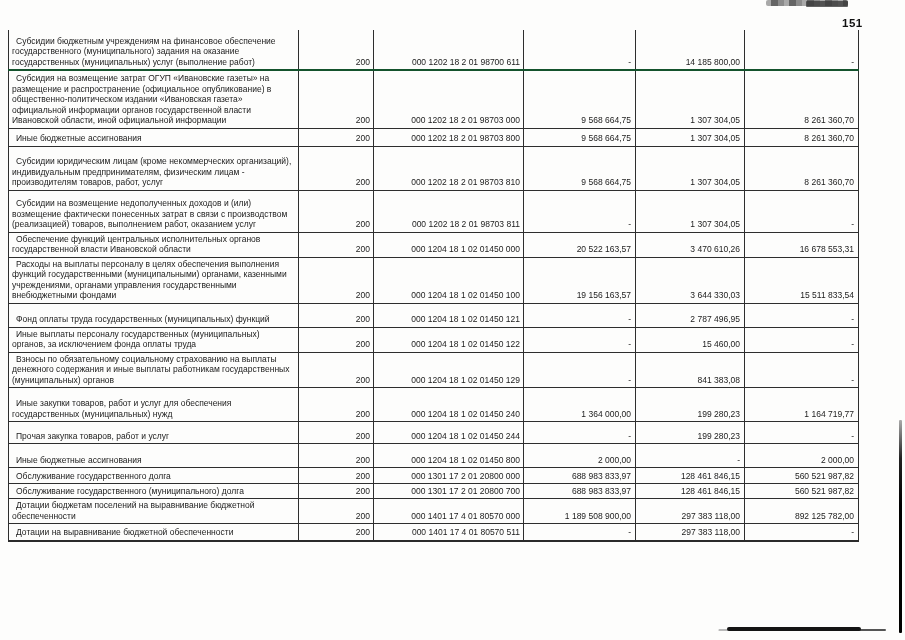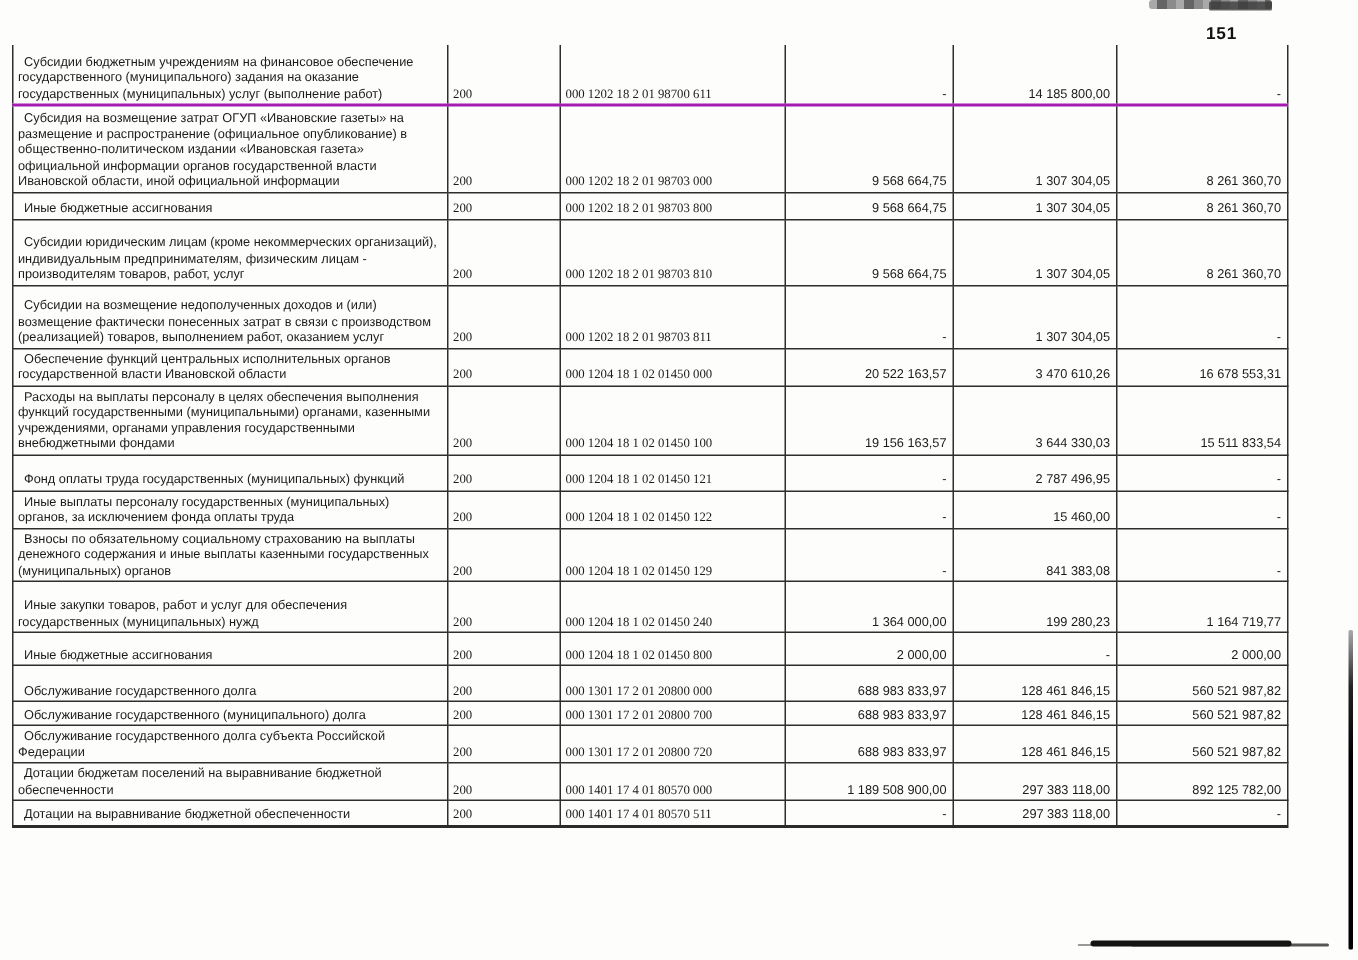--- a/index.html
+++ b/index.html
@@ -5,21 +5,21 @@
   html,body{margin:0;padding:0;}
   body{
     width:905px;height:640px;overflow:hidden;
     background:#fdfdfc;
     font-family:"Liberation Sans","DejaVu Sans",sans-serif;
     color:#1b1b1b;
     position:relative;
   }
   .page{position:absolute;inset:0;}
   .page-number{
-    position:absolute;top:17px;left:804px;
+    position:absolute;top:17px;left:842px;
     font-size:11.5px;font-weight:bold;color:#111;
     letter-spacing:.5px;
   }
   
   .smudge-top{
     position:absolute;top:0;left:766px;width:82px;height:6px;
     background:repeating-linear-gradient(90deg,#9a9a9a 0 5px,#4a4a4a 5px 12px,#777 12px 18px);
     opacity:.85;border-radius:2px;
   }
   .smudge-top-dark{
@@ -45,23 +45,23 @@
     border-bottom-width:2px;
   }
   td{
     border:1px solid #2e2e2e;
     font-size:8.5px;line-height:10.5px;
     vertical-align:bottom;
     padding:1px 3px 2px 3px;
     overflow:hidden;
   }
   tbody tr:first-child td{border-top:none;}
-  tbody tr:first-child{border-bottom:2px solid #a21caf;margin-left:12px;}
+  tbody tr:first-child{border-bottom:2px solid #14532d;margin-left:12px;}
   td.c-name{padding-left:3px;text-indent:4px;}
-  td.c-center{text-align:left;white-space:nowrap;font-family:Liberation Serif, serif;}
+  td.c-center{text-align:right;white-space:nowrap;}
   td.c-num{text-align:right;white-space:nowrap;padding-right:4px;}
   
   tbody tr:nth-child(1){height:40px}
   tbody tr:nth-child(2){height:58px}
   tbody tr:nth-child(3){height:18px}
   tbody tr:nth-child(4){height:44px}
   tbody tr:nth-child(5){height:42px}
   tbody tr:nth-child(6){height:22px}
   tbody tr:nth-child(7){height:46px}
   tbody tr:nth-child(8){height:24px}
@@ -177,38 +177,46 @@
     <tr>
       <td class="c-name">Иные выплаты персоналу государственных (муниципальных) органов, за исключением фонда оплаты труда</td>
       <td class="c-center">200</td>
       <td class="c-center">000 1204 18 1 02 01450 122</td>
       <td class="c-num">-</td>
       <td class="c-num">15 460,00</td>
       <td class="c-num">-</td>
     </tr>
 
     <tr>
-      <td class="c-name">Взносы по обязательному социальному страхованию на выплаты денежного содержания и иные выплаты казенными государственных (муниципальных) органов</td>
+      <td class="c-name">Взносы по обязательному социальному страхованию на выплаты денежного содержания и иные выплаты работникам государственных (муниципальных) органов</td>
       <td class="c-center">200</td>
       <td class="c-center">000 1204 18 1 02 01450 129</td>
       <td class="c-num">-</td>
       <td class="c-num">841 383,08</td>
       <td class="c-num">-</td>
     </tr>
 
 
     <tr>
       <td class="c-name">Иные закупки товаров, работ и услуг для обеспечения государственных (муниципальных) нужд</td>
       <td class="c-center">200</td>
       <td class="c-center">000 1204 18 1 02 01450 240</td>
       <td class="c-num">1 364 000,00</td>
       <td class="c-num">199 280,23</td>
       <td class="c-num">1 164 719,77</td>
     </tr>
 
+    <tr>
+      <td class="c-name">Прочая закупка товаров, работ и услуг</td>
+      <td class="c-center">200</td>
+      <td class="c-center">000 1204 18 1 02 01450 244</td>
+      <td class="c-num">-</td>
+      <td class="c-num">199 280,23</td>
+      <td class="c-num">-</td>
+    </tr>
 
     <tr>
       <td class="c-name">Иные бюджетные ассигнования</td>
       <td class="c-center">200</td>
       <td class="c-center">000 1204 18 1 02 01450 800</td>
       <td class="c-num">2 000,00</td>
       <td class="c-num">-</td>
       <td class="c-num">2 000,00</td>
     </tr>
 
@@ -224,28 +232,20 @@
 
     <tr>
       <td class="c-name">Обслуживание государственного (муниципального) долга</td>
       <td class="c-center">200</td>
       <td class="c-center">000 1301 17 2 01 20800 700</td>
       <td class="c-num">688 983 833,97</td>
       <td class="c-num">128 461 846,15</td>
       <td class="c-num">560 521 987,82</td>
     </tr>
 
-    <tr>
-      <td class="c-name">Обслуживание государственного долга субъекта Российской Федерации</td>
-      <td class="c-center">200</td>
-      <td class="c-center">000 1301 17 2 01 20800 720</td>
-      <td class="c-num">688 983 833,97</td>
-      <td class="c-num">128 461 846,15</td>
-      <td class="c-num">560 521 987,82</td>
-    </tr>
 
     <tr>
       <td class="c-name">Дотации бюджетам поселений на выравнивание бюджетной обеспеченности</td>
       <td class="c-center">200</td>
       <td class="c-center">000 1401 17 4 01 80570 000</td>
       <td class="c-num">1 189 508 900,00</td>
       <td class="c-num">297 383 118,00</td>
       <td class="c-num">892 125 782,00</td>
     </tr>
 

